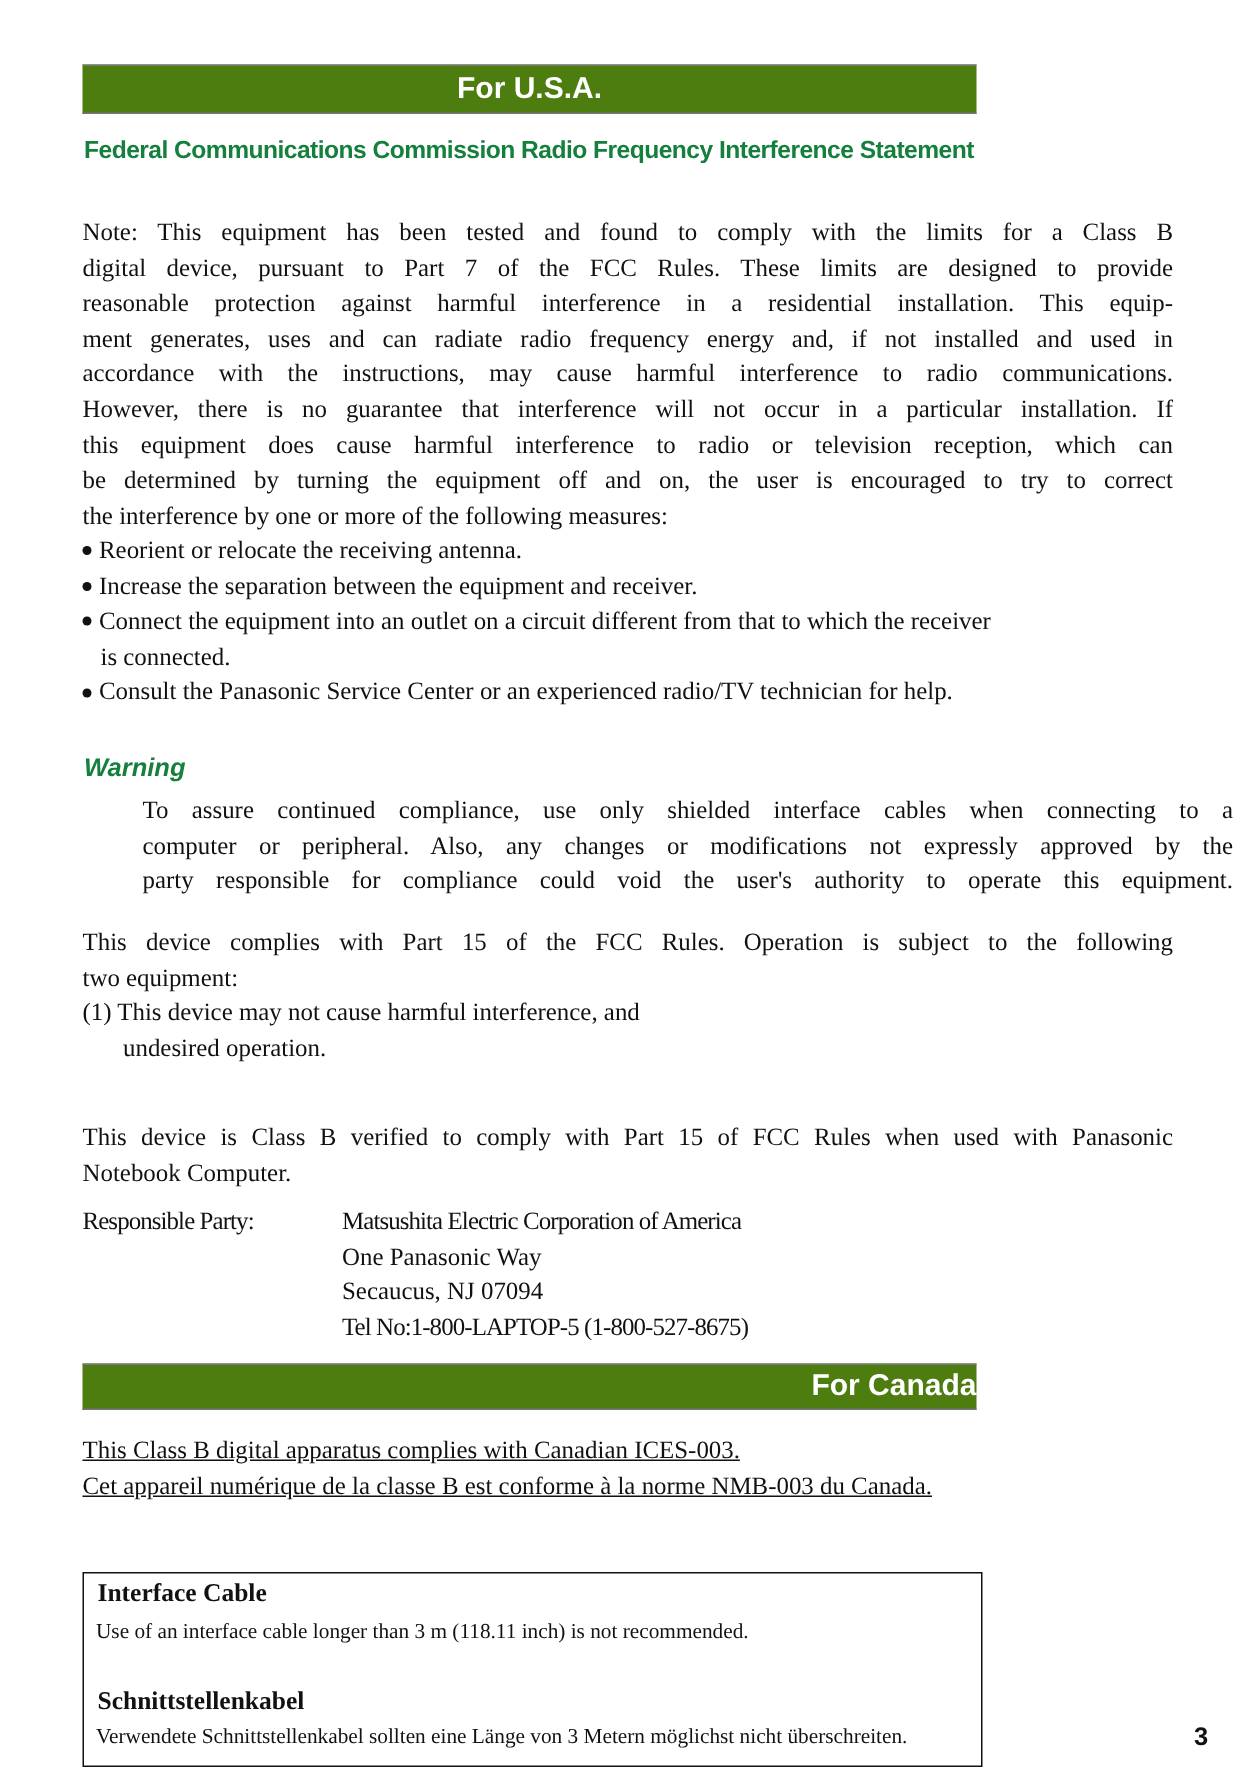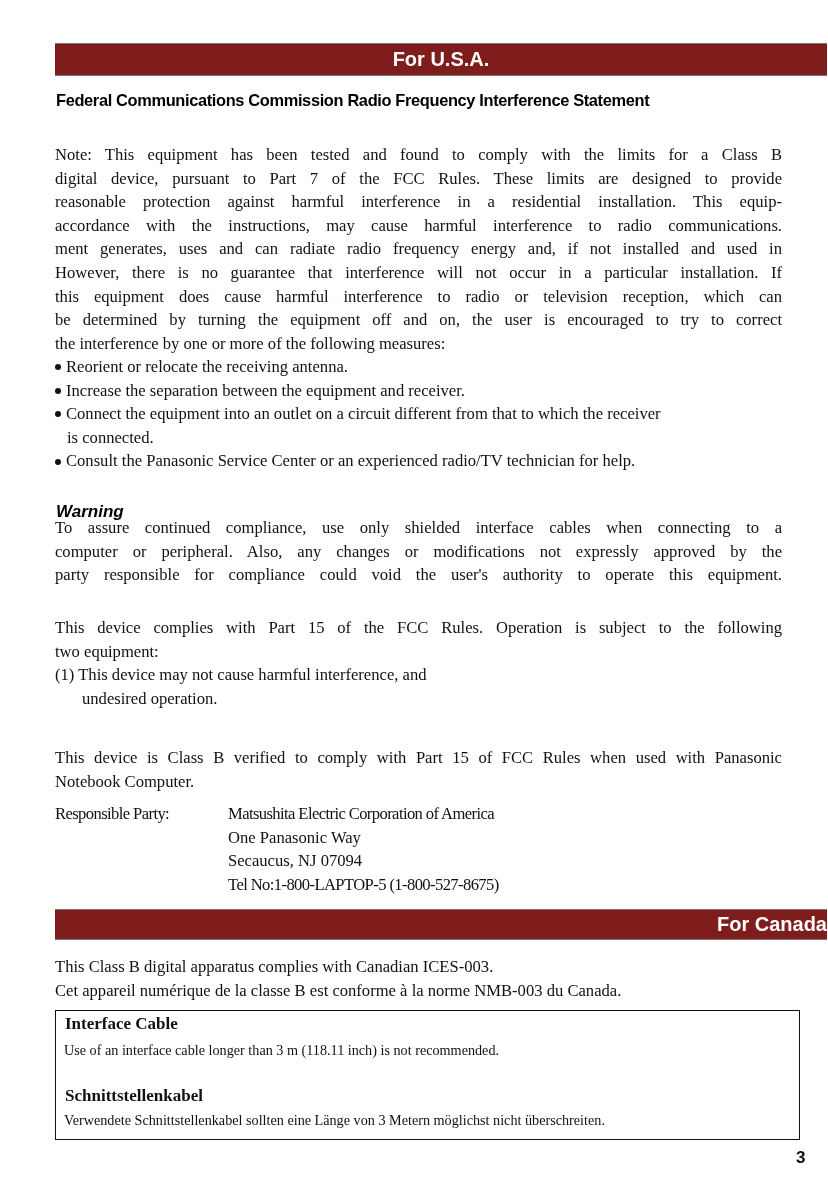--- a/index.html
+++ b/index.html
@@ -1,67 +1,67 @@
 <!DOCTYPE html>
 <html><head>
 <meta charset="utf-8">
 <style>
   html, body { margin: 0; padding: 0; background: #ffffff; }
   body {
     width: 828px; height: 1184px; position: relative; overflow: hidden;
     font-family: "Liberation Serif", serif; color: #111111;
   }
   .bar {
-    position: absolute; left: 55px; width: 772px; background: #7f1d1d;
+    position: absolute; left: 55px; width: 596px; background: #4d7c0f;
     color: #ffffff; text-align: center;
     font-family: "Liberation Sans", sans-serif; font-weight: bold;
     border-top: 1px solid #777; border-bottom: 1px solid #777;
   }
   .bar span { display: inline-block; }
   #bar-usa { top: 43px; height: 31px; font-size: 20px; line-height: 31px; }
   #bar-canada { top: 909px; height: 29px; font-size: 20px; line-height: 29px; text-align: right; }
 
   .sans-head {
     position: absolute; left: 56px; font-family: "Liberation Sans", sans-serif;
-    font-weight: bold; color: #000000;
+    font-weight: bold; color: #15803d;
   }
   #fcc-title { top: 91px; font-size: 16.4px; letter-spacing: -0.35px; white-space: nowrap; }
   #warning-title { top: 502px; font-size: 17px; font-style: italic; }
 
   .para {
     position: absolute; left: 55px; width: 727px; font-size: 16.6px;
     line-height: 23.6px; text-align: justify; margin: 0;
   }
   .para .ln { display: block; text-align: justify; text-align-last: justify; white-space: nowrap; }
   .para .ln.last { text-align-last: left; }
 
   #note-para { top: 143px; }
   #bullets { position: absolute; left: 55px; top: 355px; width: 727px; font-size: 16.6px; line-height: 23.6px; }
   .bullet { display: block; white-space: nowrap; }
   .bullet .dot { display: inline-block; width: 6px; height: 6px; border-radius: 50%; background: #111; margin-right: 5px; vertical-align: middle; position: relative; top: -1px; }
   .bullet .cont { display: block; padding-left: 12px; }
 
-  #warning-para { top: 516px; }
+  #warning-para { top: 528px; margin-left: 40px; }
   #conditions-para { top: 616px; }
   .cond { display: block; white-space: nowrap; }
   .cond .cont { display: block; padding-left: 27px; }
 
   #classb-para { top: 746px; }
 
   #responsible { position: absolute; left: 55px; top: 802px; font-size: 16.6px; line-height: 23.6px; }
   #responsible .lbl { position: absolute; left: 0; top: 0; white-space: nowrap; letter-spacing: -0.6px; }
   #responsible .addr { position: absolute; left: 173px; top: 0; white-space: nowrap; }
   #responsible .addr span { display: block; }
   #responsible .addr .tight { letter-spacing: -0.6px; }
 
   #canada-para { position: absolute; left: 55px; top: 955px; font-size: 16.6px; line-height: 23.6px; }
-  #canada-para span { display: block; white-space: nowrap; }
+  #canada-para span { display: block; white-space: nowrap; text-decoration: underline; }
 
   #cable-box {
-    position: absolute; left: 55px; top: 1010px; width: 745px; height: 130px;
+    position: absolute; left: 55px; top: 1048px; width: 600px; height: 130px;
     border: 1px solid #111; box-sizing: border-box;
   }
   .box-head { position: absolute; left: 9px; font-weight: bold; font-size: 17px; white-space: nowrap; }
   .box-text { position: absolute; left: 8px; font-size: 14.2px; white-space: nowrap; }
   #cable-en-title { top: 3px; }
   #cable-en-text { top: 31px; }
   #cable-de-title { top: 75px; }
   #cable-de-text { top: 101px; }
 
   #page-number {
@@ -75,22 +75,22 @@
 <div class="bar" id="bar-usa">
   <span>For U.S.A.</span>
 </div>
 
 <div class="sans-head" id="fcc-title">Federal Communications Commission Radio Frequency Interference Statement</div>
 
 <p class="para" id="note-para">
   <span class="ln">Note: This equipment has been tested and found to comply with the limits for a Class B</span>
   <span class="ln">digital device, pursuant to Part 7 of the FCC Rules. These limits are designed to provide</span>
   <span class="ln">reasonable protection against harmful interference in a residential installation. This equip-</span>
+  <span class="ln">ment generates, uses and can radiate radio frequency energy and, if not installed and used in</span>
   <span class="ln">accordance with the instructions, may cause harmful interference to radio communications.</span>
-  <span class="ln">ment generates, uses and can radiate radio frequency energy and, if not installed and used in</span>
   <span class="ln">However, there is no guarantee that interference will not occur in a particular installation. If</span>
   <span class="ln">this equipment does cause harmful interference to radio or television reception, which can</span>
   <span class="ln">be determined by turning the equipment off and on, the user is encouraged to try to correct</span>
   <span class="ln last">the interference by one or more of the following measures:</span>
 </p>
 
 <div id="bullets">
   <span class="bullet">
     <span class="dot"></span><span>Reorient or relocate the receiving antenna.</span>
   </span>

